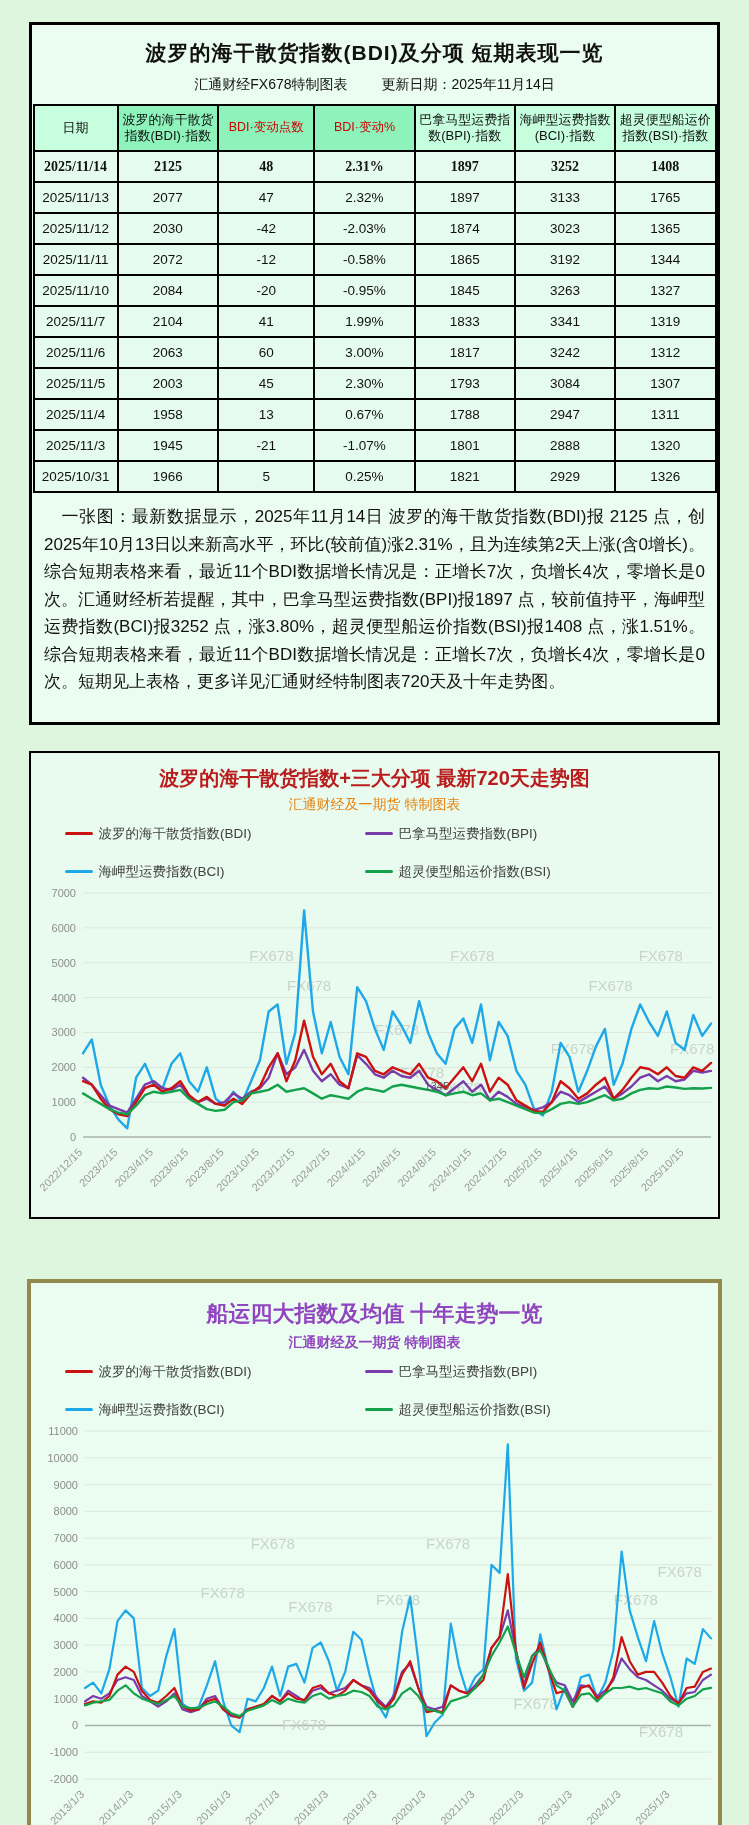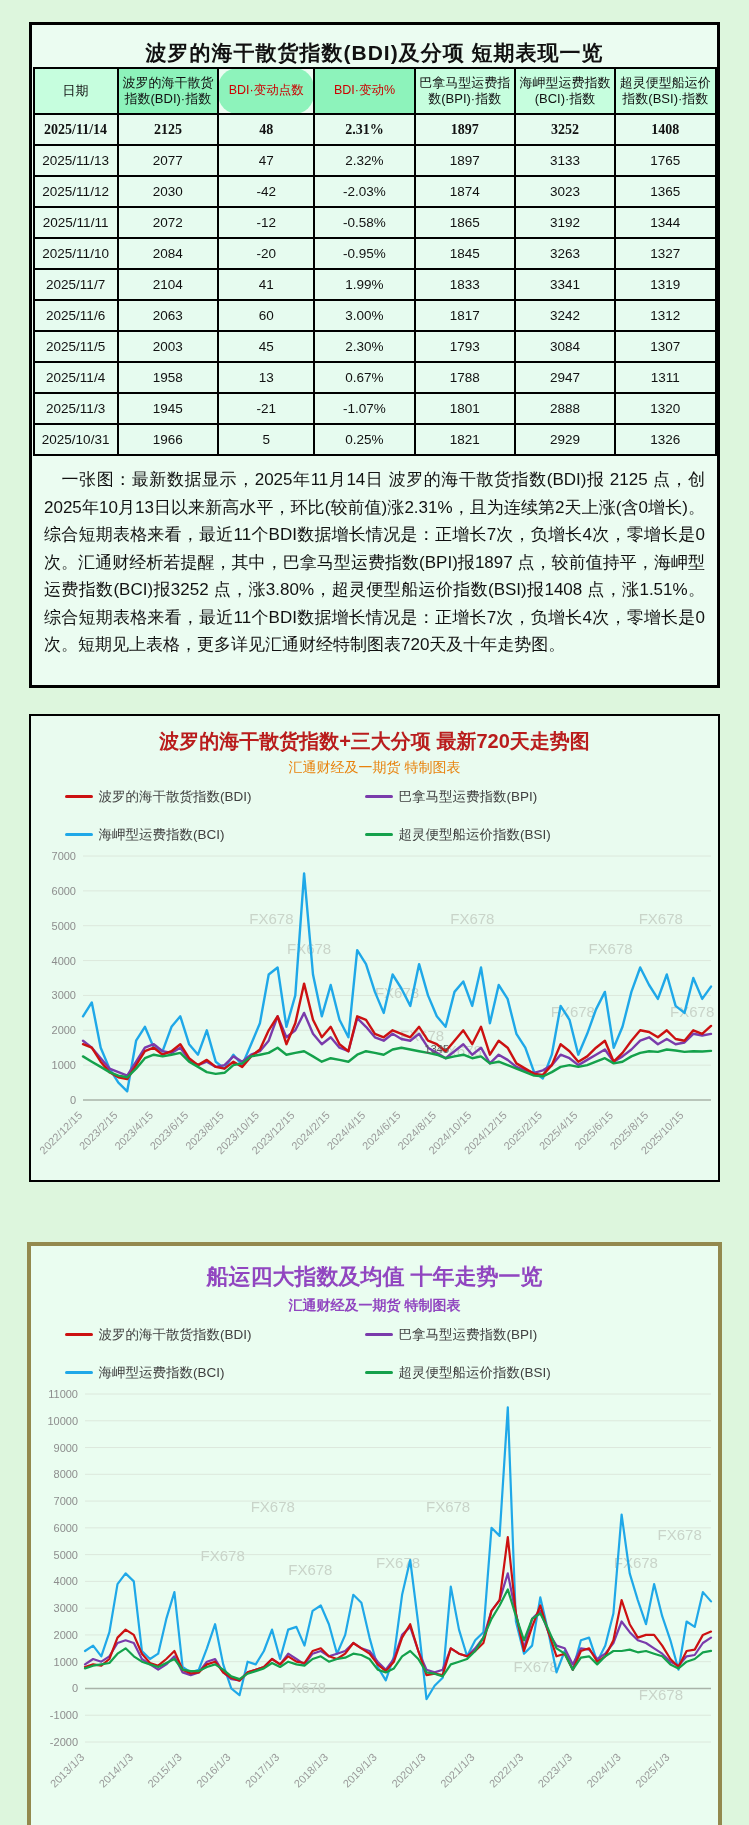--- a/index.html
+++ b/index.html
@@ -65,26 +65,29 @@
     padding: 14px 10px 10px 12px;
     position: relative;
     background: #ddf6dd;
   }
 </style>
 </head>
 <body>
 
 <div class="panel1">
   <div class="p1-title">波罗的海干散货指数(BDI)及分项  短期表现一览</div>
+  <div class="p1-sub">
+    <span>汇通财经FX678特制图表</span><span class="gap"></span><span>更新日期：2025年11月14日</span>
+  </div>
   <table class="bdi">
     <thead>
         <tr>
           <th style="width: 84px;">日期</th>
           <th class="hdr-green" style="width: 100px;">波罗的海干散货指数(BDI)·指数</th>
-          <th class="hdr-red" style="width: 96px; border-radius: 20px;">BDI·变动点数</th>
+          <th class="hdr-red" style="width: 96px;">BDI·变动点数</th>
           <th class="hdr-red" style="width: 100px;">BDI·变动%</th>
           <th style="width: 100px;">巴拿马型运费指数(BPI)·指数</th>
           <th style="width: 100px;">海岬型运费指数(BCI)·指数</th>
           <th style="width: 100px;">超灵便型船运价指数(BSI)·指数</th>
         </tr>
       </thead>
     <tbody>
         <tr class="first">
           <td>2025/11/14</td>
           <td>2125</td>

